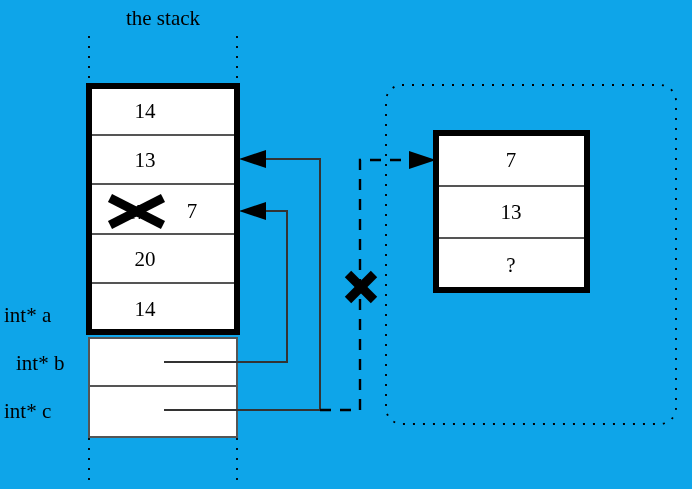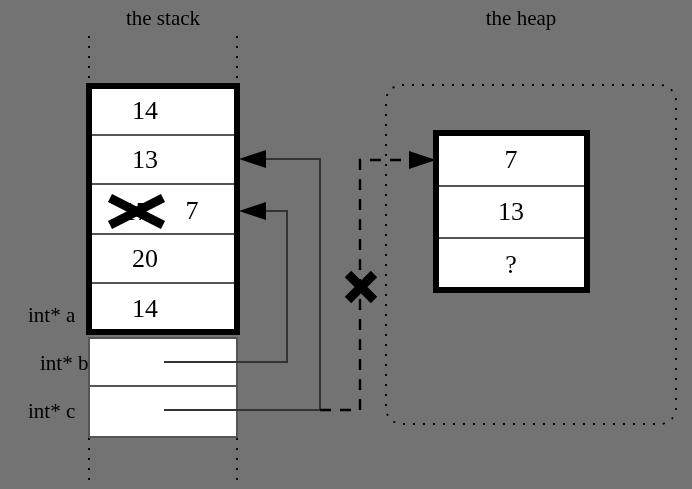--- a/index.html
+++ b/index.html
@@ -4,21 +4,21 @@
 <style>
   html, body {
     margin: 0;
     padding: 0;
     background: #ffffff;
   }
   #canvas {
     position: relative;
     width: 692px;
     height: 489px;
-    background: #737373;
+    background: #0ea5e9;
     overflow: hidden;
     font-family: "Liberation Serif", "DejaVu Serif", serif;
     color: #000000;
   }
   svg.layer {
     position: absolute;
     left: 0;
     top: 0;
     width: 692px;
     height: 489px;
@@ -28,26 +28,25 @@
     white-space: nowrap;
     font-family: "Liberation Serif", "DejaVu Serif", serif;
     color: #000000;
     line-height: 1;
   }
   .title {
     font-size: 21px;
     text-align: center;
   }
   .cellval {
-    font-size: 26px;
+    font-size: 21px;
     text-align: center;
   }
   .varlabel {
     font-size: 21px;
-    margin-left: 24px;
   }
   .centerx {
     transform: translateX(-50%);
   }
   .centery {
     transform: translateY(-50%);
   }
   .centerxy {
     transform: translate(-50%, -50%);
   }
@@ -95,21 +94,20 @@
       <line x1="374" y1="274" x2="348" y2="300" stroke="#000000" stroke-width="9" stroke-linecap="butt"></line>
     </g>
 
     <g>
       <line x1="110" y1="198" x2="163" y2="225" stroke="#000000" stroke-width="9" stroke-linecap="butt"></line>
       <line x1="163" y1="198" x2="110" y2="225" stroke="#000000" stroke-width="9" stroke-linecap="butt"></line>
     </g>
   </svg>
 
   <div class="txt title centerx" style="left:163px; top:8px;">the stack</div>
-  <div class="txt title centerx" style="left:521px; top:8px;">the heap</div>
 
   <div class="txt cellval centerxy" style="left:145px; top:111px;">14</div>
   <div class="txt cellval centerxy" style="left:145px; top:160px;">13</div>
 
   <div class="txt cellval centerxy" style="left:136px; top:212px;">17</div>
   <div class="txt cellval centerxy" style="left:192px; top:211px;">7</div>
 
   <div class="txt cellval centerxy" style="left:145px; top:259px;">20</div>
   <div class="txt cellval centerxy" style="left:145px; top:309px;">14</div>
 

